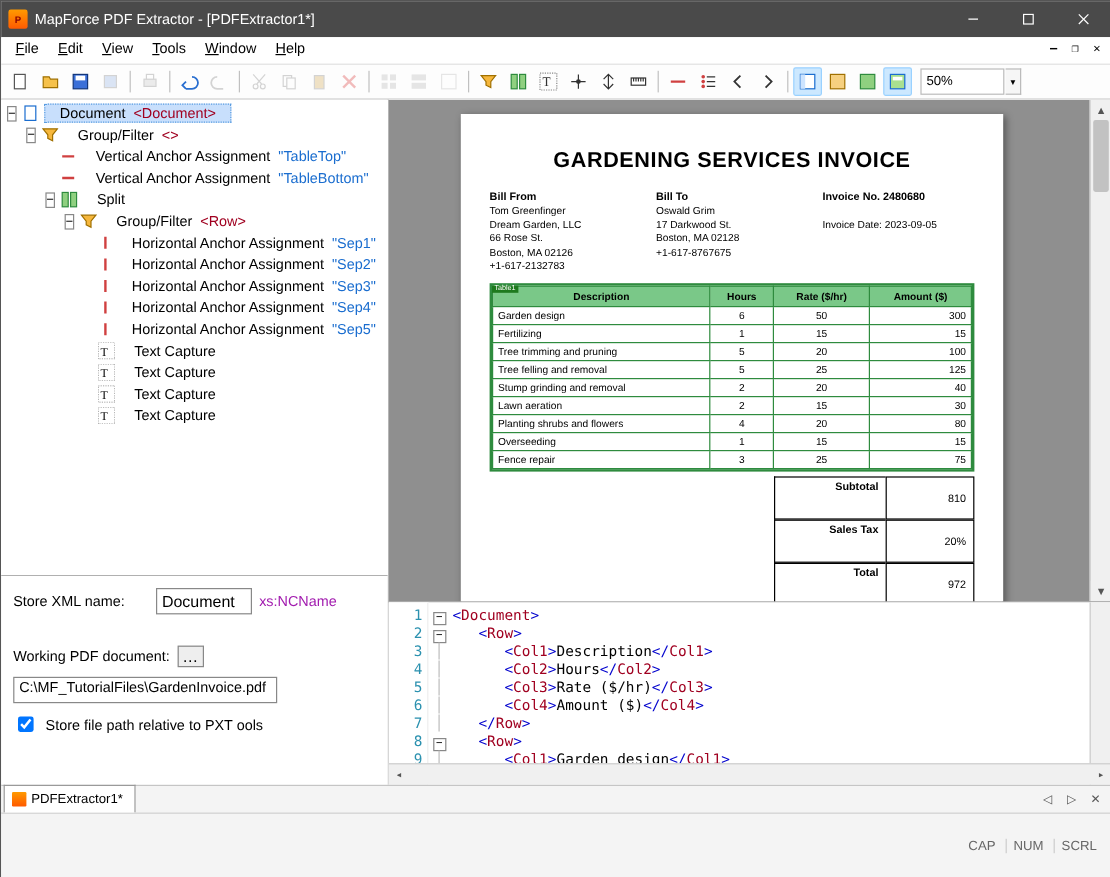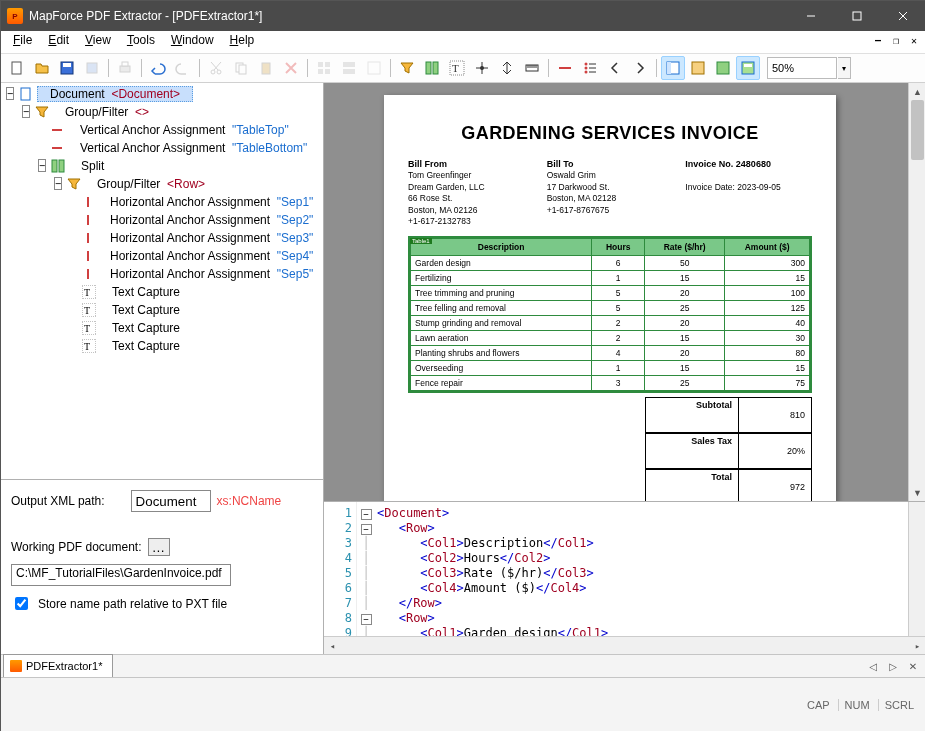--- a/index.html
+++ b/index.html
@@ -31,21 +31,21 @@
 .nic{width:16px;height:14px;display:inline-flex;align-items:center;justify-content:center;margin-right:3px}
 .nic svg{width:14px;height:14px}
 .lbl{padding:0 12px}
 .lbl.sel{background:#c8dffc;border:1px dotted #5a9de0}
 .tag{color:#a00020}
 .str{color:#1a6dcf}
 .props-pane{height:158px;border-top:1px solid #b0b0b0;padding:10px 10px 6px;background:#fff;font-size:12px;overflow:hidden}
 .prow{display:flex;align-items:center;margin-bottom:8px;gap:6px}
 .prow label{white-space:nowrap}
 .txtfield{border:1px solid #888;padding:1px 4px;height:18px;background:#fff}
-.hint{color:#ef4444}
+.hint{color:#a21caf}
 .btn-ellipsis{width:22px;height:18px;border:1px solid #888;background:#eee;display:flex;align-items:center;justify-content:center}
 .path-display{border:1px solid #888;padding:1px 4px;height:18px;background:#fff;white-space:nowrap;overflow:hidden;text-overflow:ellipsis;min-width:0;display:inline-block}
 .chk{margin-right:4px}
 .right-pane{flex:1;display:flex;flex-direction:column;min-width:0}
 .pdf-view{flex:1;background:#8f8f8f;position:relative;overflow:hidden;border-bottom:1px solid #b0b0b0}
 .pdf-scroll{position:absolute;right:0;top:0;bottom:0;width:17px;background:#f0f0f0;border-left:1px solid #ccc}
 .pdf-scroll .thumb{position:absolute;left:2px;right:2px;top:4px;height:60px;background:#c2c2c2;border-radius:2px}
 .pdf-scroll .arr{position:absolute;left:0;right:0;height:17px;display:flex;align-items:center;justify-content:center;font-size:9px;color:#555;background:#f0f0f0}
 .page{position:absolute;left:60px;top:12px;width:452px;height:500px;background:#fff;box-shadow:2px 2px 6px rgba(0,0,0,.4)}
 .page-inner{padding:20px 24px;font-family:Arial,sans-serif}
@@ -431,36 +431,36 @@
                   <rect x="0" y="0" width="14" height="14" fill="none" stroke="#888" stroke-dasharray="1 1"></rect>
                 </svg>
               </span>
               <span class="lbl">Text Capture&nbsp;&nbsp;<span class="tag"><col4></col4></span></span>
             </div>
           </div>
       </div>
 
       <div class="props-pane">
         <div class="prow">
-          <label>Output XML path:</label>
+          <label>Store XML name:</label>
           <span style="width:14px"></span>
           <input class="txtfield" style="width: 70px;" value="Document">
           <span class="hint">xs:NCName</span>
         </div>
         <div style="height:18px"></div>
         <div class="prow">
           <label>Working PDF document:</label>
           <button class="btn-ellipsis">…</button>
         </div>
         <div class="prow">
           <span class="path-display" style="width:210px">C:\MF_TutorialFiles\GardenInvoice.pdf</span>
         </div>
         <div class="prow">
           <input type="checkbox" class="chk" checked="" style="">
-          <label>Store name path relative to PXT file</label>
+          <label>Store file path relative to PXT ools</label>
         </div>
       </div>
     </div>
 
     <div class="right-pane">
       <div class="pdf-view">
         <div class="page">
           <div class="page-inner">
             <div class="inv-title">GARDENING SERVICES INVOICE</div>
             <div class="inv-cols">

